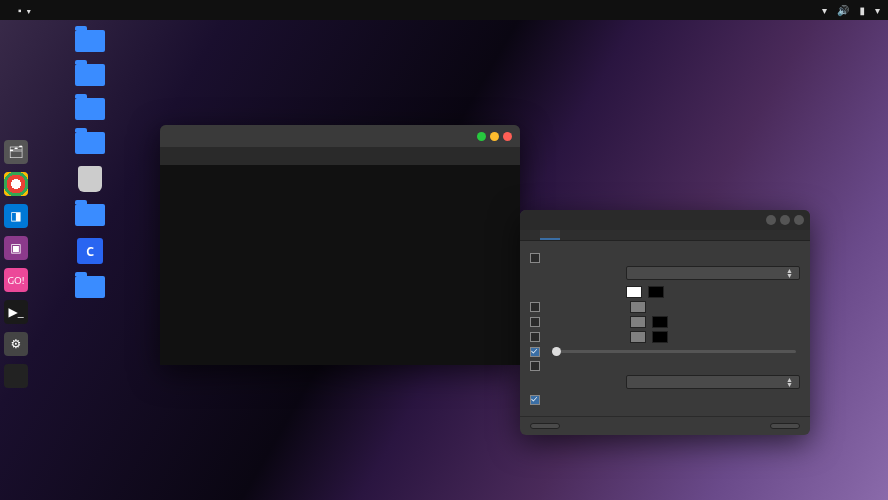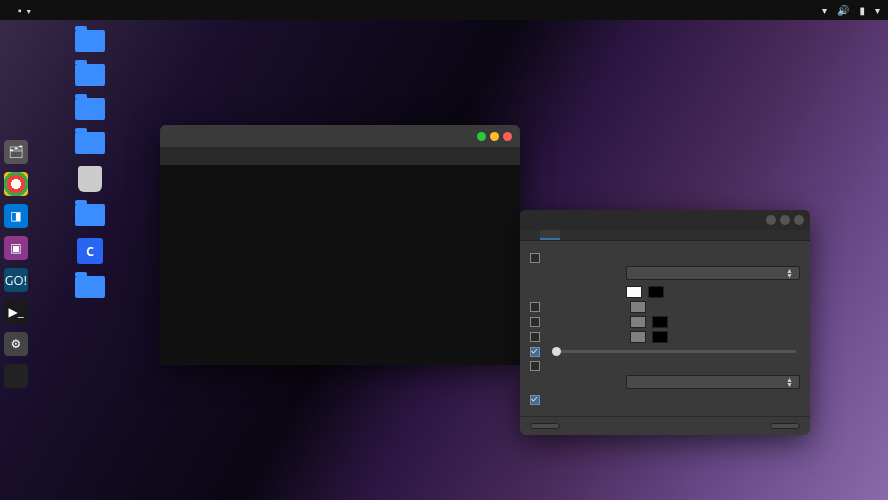--- a/index.html
+++ b/index.html
@@ -73,21 +73,21 @@
     <span>▮</span>
     <span>▾</span>
   </div>
 </div>
 
 <div class="dock">
   <div class="dock-icon" style="background:#555">🗂</div>
   <div class="dock-icon chrome"></div>
   <div class="dock-icon" style="background:#0078d7">◨</div>
   <div class="dock-icon" style="background:#8b3a8b">▣</div>
-  <div class="dock-icon" style="background:#0c4a6e;font-size:13px">GO!</div>
+  <div class="dock-icon" style="background:#ec4899;font-size:10px">GO!</div>
   <div class="dock-icon" style="background:#1a1a1a">▶_</div>
   <div class="dock-icon" style="background:#444">⚙</div>
   <div class="dock-icon apps-grid">
       <span></span>
       <span></span>
       <span></span>
       <span></span>
       <span></span>
       <span></span>
       <span></span>

